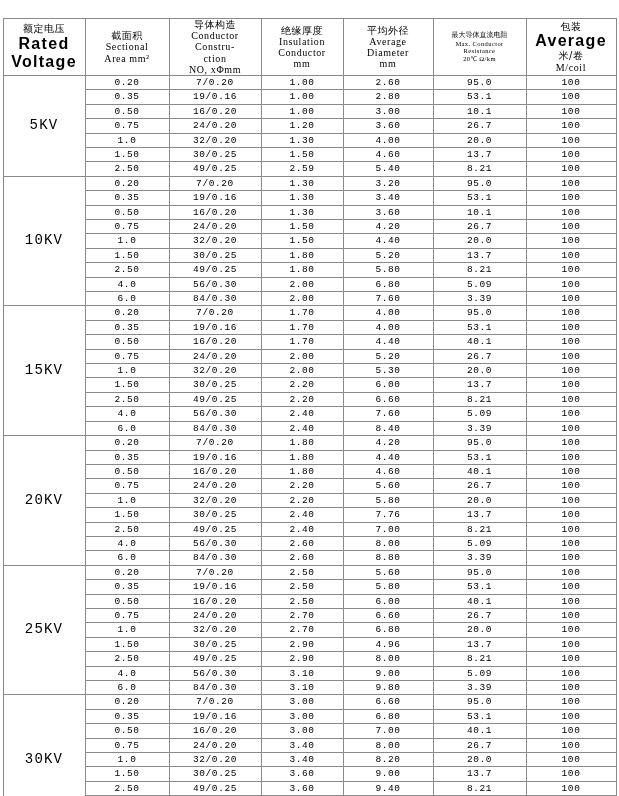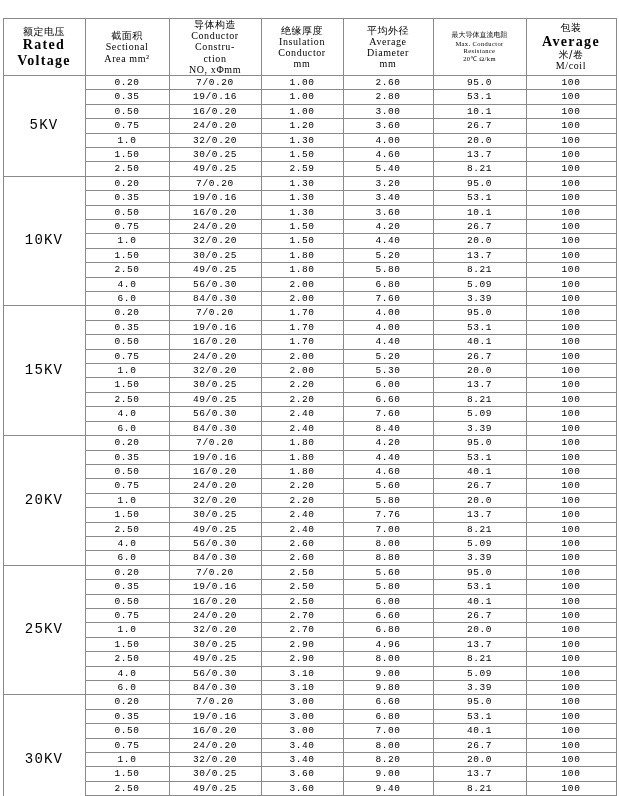--- a/index.html
+++ b/index.html
@@ -36,22 +36,22 @@
     letter-spacing: 0.5px;
     display: block;
   }
   .zh-small {
     font-family: "DejaVu Sans", sans-serif;
     font-size: 7px;
     letter-spacing: 0px;
     display: block;
   }
   .en {
-    font-family: Liberation Serif, serif;
-    font-size: 14px;
+    font-family: Liberation Sans, sans-serif;
+    font-size: 16px;
     letter-spacing: 1.3px;
     display: block;
     font-weight: bold;
   }
   .en-small {
     font-family: "Liberation Serif", serif;
     font-size: 6.5px;
     letter-spacing: 0.4px;
     display: block;
   }

